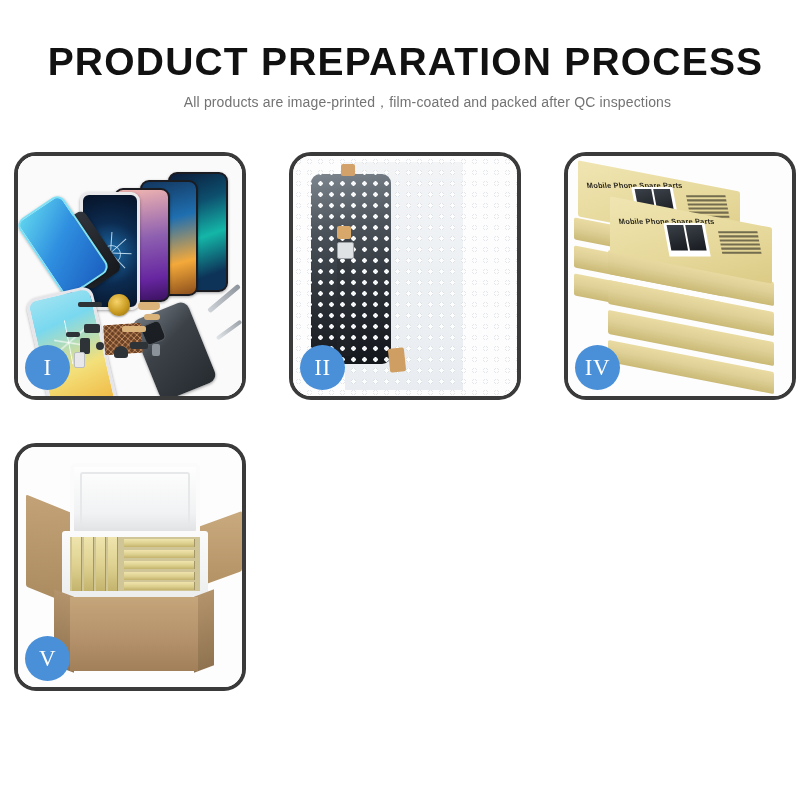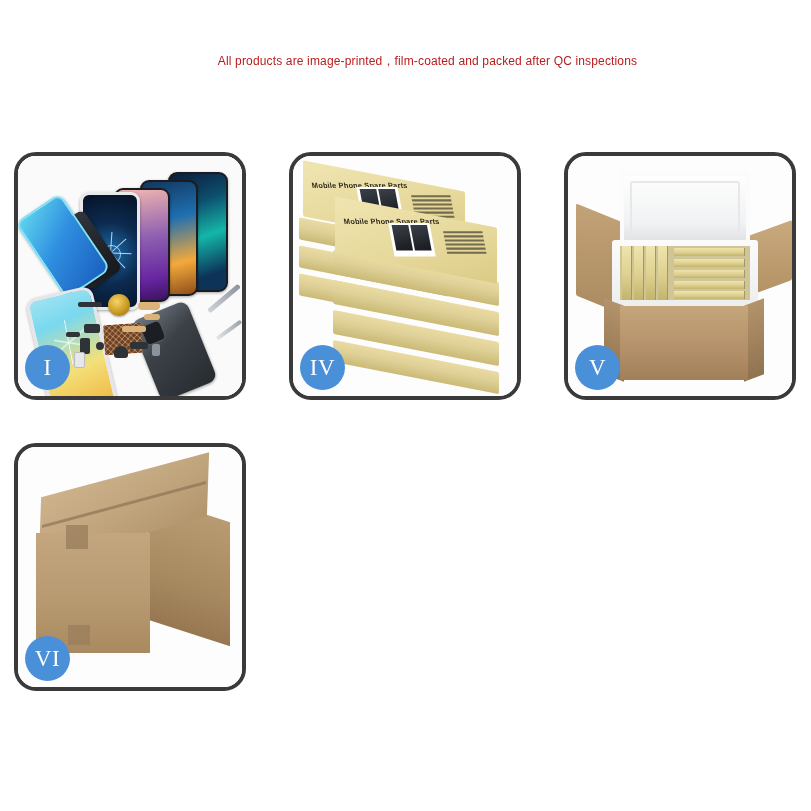--- a/index.html
+++ b/index.html
@@ -27,24 +27,24 @@
     font-size: 39px;
     font-weight: 700;
     letter-spacing: 1.2px;
     line-height: 1.05;
     color: #111111;
     white-space: nowrap;
   }
   .page-subtitle {
     margin-top: 11px;
     font-family: "Liberation Sans", sans-serif;
-    font-size: 12px;
+    font-size: 14px;
     font-weight: 400;
     letter-spacing: 0.15px;
-    color: #b91c1c;
+    color: #737373;
     white-space: nowrap;
     margin-left: 44px;
   }
 
   
   .panel-grid {
     position: absolute;
     left: 14px;
     top: 152px;
     width: 783px;
@@ -398,20 +398,21 @@
   }
   .p6-tape-b {
     position:absolute; left:50px; top:178px; width:22px; height:20px;
     background: rgba(152,126,92,.7);
   }
 </style>
 </head>
 <body>
 
 <div class="header">
+  <div class="page-title">PRODUCT PREPARATION PROCESS</div>
   <div class="page-subtitle">All products are image-printed，film-coated and packed after QC inspections</div>
 </div>
 
 <div class="panel-grid">
 
   <div class="panel">
     <div class="panel-stage">
       <div class="p1-bg"></div>
 
       <div class="phone p1-ph-a"></div>
@@ -449,20 +450,34 @@
       <div class="part" style="left:112px;top:186px;width:18px;height:7px;"></div>
       <div class="part grey" style="left:134px;top:188px;width:8px;height:12px;"></div>
       <div class="part" style="left:48px;top:176px;width:14px;height:5px;"></div>
       <div class="part tan" style="left:104px;top:170px;width:24px;height:6px;"></div>
       <div class="p1-tool"></div>
       <div class="p1-tool2"></div>
     </div>
     <div class="badge">I</div>
   </div>
 
+  <div class="panel">
+    <div class="panel-stage">
+      <div class="p2-bag"></div>
+      <div class="p2-screen"></div>
+      <div class="p2-flex"></div>
+      <div class="p2-conn"></div>
+      <div class="p2-bubbles"></div>
+      <div class="p2-tape-a"></div>
+      <div class="p2-tape-b"></div>
+      <div class="p2-tape-c"></div>
+      <div class="p2-tape-d"></div>
+    </div>
+    <div class="badge">II</div>
+  </div>
 
 
   <div class="panel">
     <div class="panel-stage">
 
       <div class="p4-slab" style="left:6px;top:76px;width:150px;height:22px;transform:skewY(11deg);"></div>
       <div class="p4-slab" style="left:6px;top:104px;width:150px;height:22px;transform:skewY(11deg);"></div>
       <div class="p4-slab" style="left:6px;top:132px;width:150px;height:22px;transform:skewY(11deg);"></div>
 
       <div class="p4-slab" style="left:40px;top:110px;width:166px;height:24px;transform:skewY(11deg);"></div>
@@ -520,25 +535,14 @@
         <div class="p5-stripe" style="left:54px;width:70px;height:8px;top:35px;bottom:auto;"></div>
         <div class="p5-stripe" style="left:54px;width:70px;height:8px;top:45px;bottom:auto;"></div>
       </div>
       <div class="p5-carton-sideL"></div>
       <div class="p5-carton-sideR"></div>
       <div class="p5-carton-front"></div>
     </div>
     <div class="badge">V</div>
   </div>
 
-  <div class="panel">
-    <div class="panel-stage">
-      <div class="p6-right"></div>
-      <div class="p6-top"></div>
-      <div class="p6-top-seam"></div>
-      <div class="p6-front"></div>
-      <div class="p6-tape-a"></div>
-      <div class="p6-tape-b"></div>
-    </div>
-    <div class="badge">VI</div>
-  </div>
 
 </div>
 
 </body></html>

